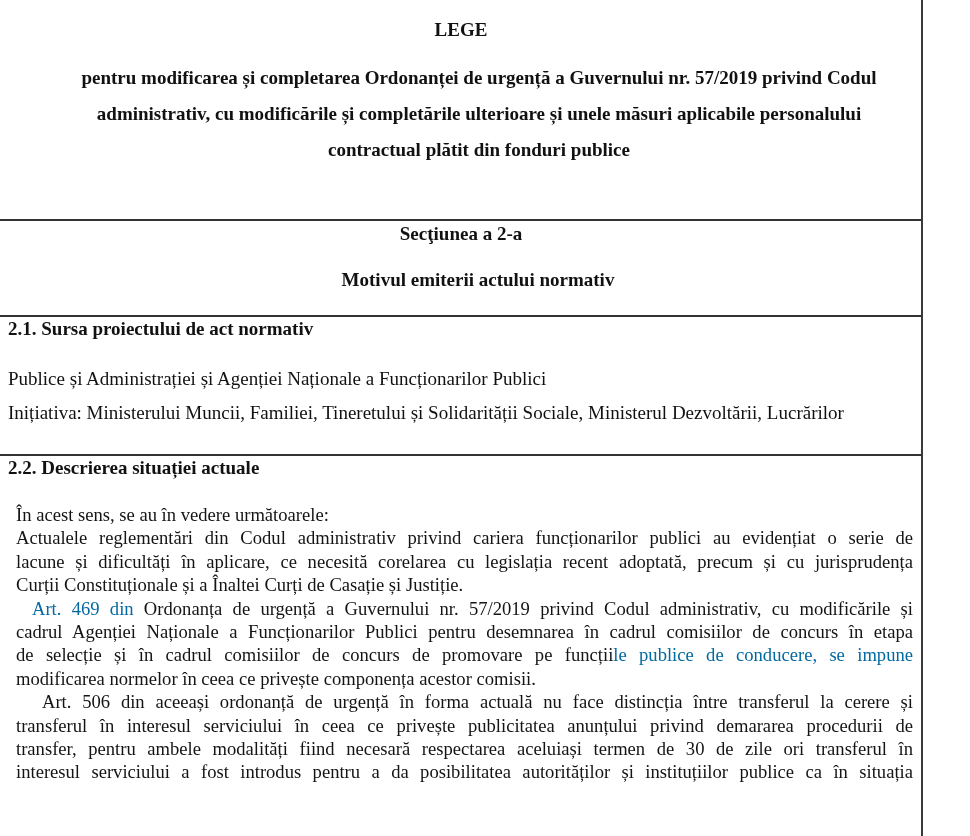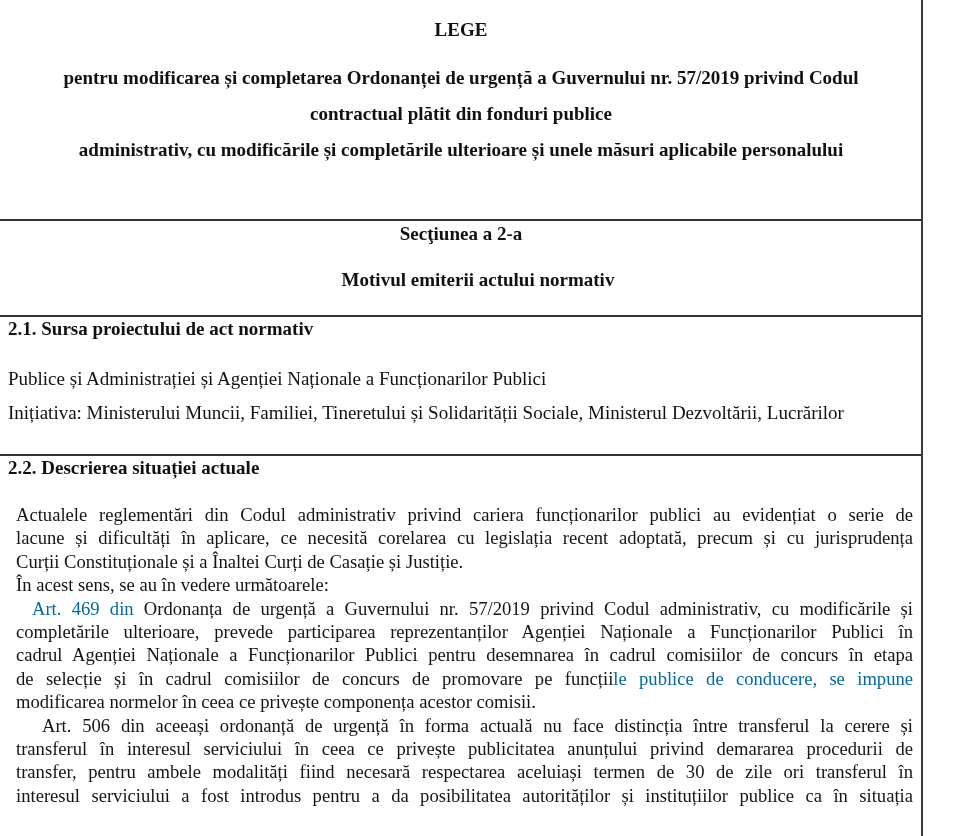--- a/index.html
+++ b/index.html
@@ -42,20 +42,21 @@
   }
   .title-block {
     position: absolute;
     left: 0;
     top: 60px;
     width: 922px;
     text-align: center;
     font-weight: bold;
     font-size: 19px;
     line-height: 36px;
+    padding-left: 18px;
   }
   .title-block div { white-space: nowrap; }
   .sec-header {
     position: absolute;
     left: 8px;
     font-weight: bold;
     font-size: 19px;
     white-space: nowrap;
   }
   .source-text {
@@ -92,22 +93,22 @@
 </style>
 </head>
 <body>
 
 <div class="doc-frame"></div>
 
 <div class="center-bold" style="top:19px;">LEGE</div>
 
 <div class="title-block">
   <div>pentru modificarea și completarea  Ordonanței de urgență a Guvernului nr. 57/2019 privind Codul</div>
+  <div>administrativ, cu modificările și completările ulterioare și unele măsuri aplicabile personalului</div>
   <div>contractual plătit din fonduri publice</div>
-  <div>administrativ, cu modificările și completările ulterioare și unele măsuri aplicabile personalului</div>
 </div>
 
 <div class="hline" style="top:219px;"></div>
 
 <div class="center-bold" style="top:223px;">Secţiunea a 2-a</div>
 <div class="center-bold" style="top:269px;margin-left:17px;">Motivul emiterii actului normativ</div>
 
 <div class="hline" style="top:315px;"></div>
 
 <div class="sec-header" style="top:318px;">2.1. Sursa proiectului de act normativ</div>
@@ -115,30 +116,29 @@
   <div>Publice și Administrației și Agenției Naționale a Funcționarilor Publici</div>
   <div>Inițiativa: Ministerului Muncii, Familiei, Tineretului și Solidarității Sociale, Ministerul Dezvoltării, Lucrărilor</div>
 </div>
 
 <div class="hline" style="top:454px;"></div>
 
 <div class="sec-header" style="top:457px;">2.2. Descrierea situației actuale</div>
 
 <div class="body-text">
   <div>
+    <span class="left-line">În acest sens, se au în vedere următoarele:</span>
+  </div>
+  <div>
     <span class="justify-line">Actualele reglementări din Codul administrativ privind cariera funcționarilor publici au evidențiat o serie de</span>
     <span class="justify-line">lacune și dificultăți în aplicare, ce necesită corelarea cu legislația recent adoptată, precum și cu jurisprudența</span>
     <span class="left-line">Curții Constituționale și a Înaltei Curți de Casație și Justiție.</span>
   </div>
   <div>
-    <span class="left-line">În acest sens, se au în vedere următoarele:</span>
-  </div>
-  <div>
     <span class="justify-line" style="padding-left:16px;"><span class="dark">Art. 469 din</span><span> Ordonanța de urgență a Guvernului nr. 57/2019 privind Codul administrativ, cu modificările și</span></span>
-    <span class="justify-line">completările ulterioare, prevede participarea reprezentanților Agenției Naționale a Funcționarilor Publici în</span>
     <span class="justify-line">cadrul Agenției Naționale a Funcționarilor Publici pentru desemnarea în cadrul comisiilor de concurs în etapa</span>
     <span class="justify-line"><span>de selecție și în cadrul comisiilor de concurs de promovare pe funcții</span><span class="dark">le publice de conducere, se impune</span></span>
     <span class="left-line">modificarea normelor în ceea ce privește componența acestor comisii.</span>
   </div>
   <div>
     <span class="justify-line" style="padding-left:26px;">Art. 506 din aceeași ordonanță de urgență în forma actuală nu face distincția între transferul la cerere și</span>
     <span class="justify-line">transferul în interesul serviciului în ceea ce privește publicitatea anunțului privind demararea procedurii de</span>
     <span class="justify-line">transfer, pentru ambele modalități fiind necesară respectarea aceluiași termen de 30 de zile ori transferul în</span>
     <span class="justify-line">interesul serviciului a fost introdus pentru a da posibilitatea autorităților și instituțiilor publice ca în situația</span>
   </div>

